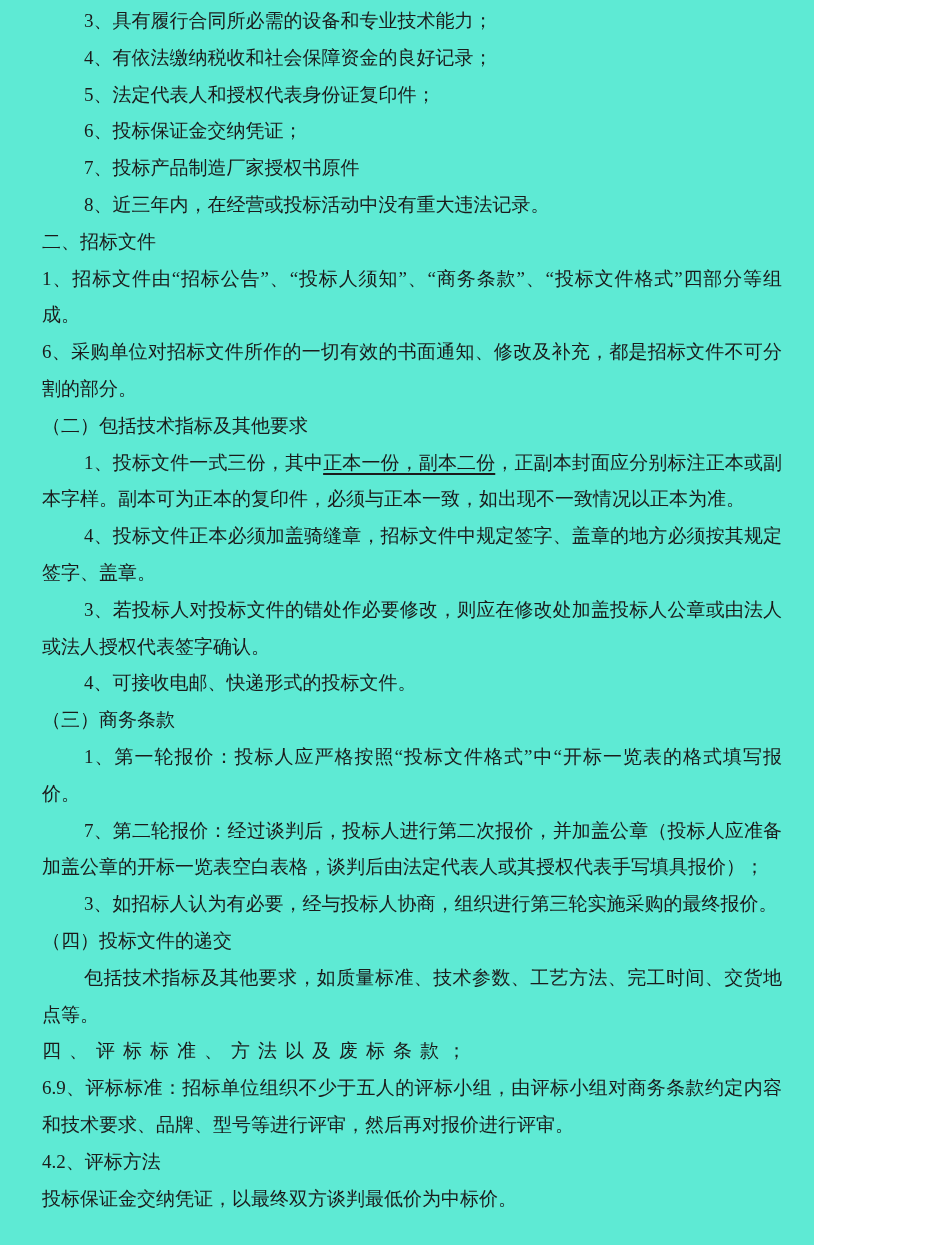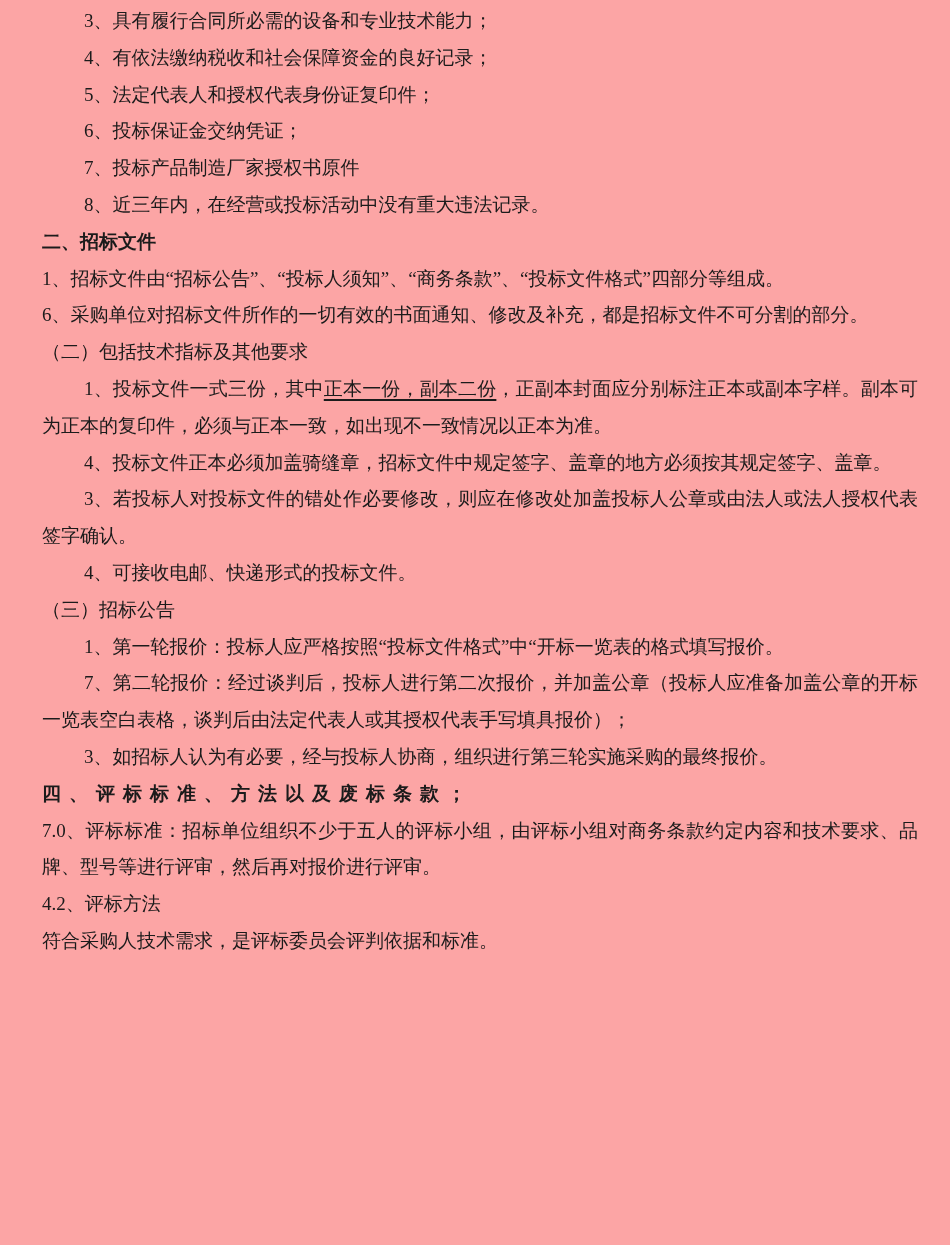--- a/index.html
+++ b/index.html
@@ -1,34 +1,34 @@
 <!DOCTYPE html>
 <html><head>
 <meta charset="utf-8">
 <style>
   html, body { margin: 0; padding: 0; background: #ffffff; }
   .page {
     position: relative;
-    width: 950px;
+    width: 814px;
     height: 1245px;
     box-sizing: border-box;
-    background: #fca5a5;
+    background: #5eead4;
     color: #1b1b1b;
     font-family: "Liberation Serif", "DejaVu Serif", serif;
     font-size: 19px;
     padding: 3px 32px 0 42px;
     overflow: hidden;
   }
   .page p {
     margin: 0;
     line-height: 36.8px;
     text-align: justify;
   }
   .indent { text-indent: 42px; }
-  .bold { font-weight: bold; }
+  .bold { font-weight: normal; }
   .sp6 { letter-spacing: 6px; }
   .sp8 { letter-spacing: 8px; }
   .mt2 { margin-top: 2px; }
   .mt4 { margin-top: 4px; }
   .mt7 { margin-top: 7px; }
   .mt9 { margin-top: 9px; }
   .mt10 { margin-top: 10px; }
   .mtn8 { margin-top: -8px; }
   .ul {
     text-decoration: underline;
@@ -51,25 +51,27 @@
   <p class="bold mt4">二、招标文件</p>
   <p>1、招标文件由“招标公告”、“投标人须知”、“商务条款”、“投标文件格式”四部分等组成。</p>
   <p>6、采购单位对招标文件所作的一切有效的书面通知、修改及补充，都是招标文件不可分割的部分。</p>
 
   <p class="mt2">（二）包括技术指标及其他要求</p>
   <p class="indent"><span>1、投标文件一式三份，其中</span><span class="ul">正本一份，副本二份</span><span>，正副本封面应分别标注正本或副本字样。副本可为正本的复印件，必须与正本一致，如出现不一致情况以正本为准。</span></p>
   <p class="indent">4、投标文件正本必须加盖骑缝章，招标文件中规定签字、盖章的地方必须按其规定签字、盖章。</p>
   <p class="indent">3、若投标人对投标文件的错处作必要修改，则应在修改处加盖投标人公章或由法人或法人授权代表签字确认。</p>
   <p class="indent mt2">4、可接收电邮、快递形式的投标文件。</p>
 
-  <p>（三）招标公告</p>
+  <p>（三）商务条款</p>
   <p class="indent">1、第一轮报价：投标人应严格按照“投标文件格式”中“开标一览表的格式填写报价。</p>
   <p class="indent">7、第二轮报价：经过谈判后，投标人进行第二次报价，并加盖公章（投标人应准备加盖公章的开标一览表空白表格，谈判后由法定代表人或其授权代表手写填具报价）；</p>
   <p class="indent">3、如招标人认为有必要，经与投标人协商，组织进行第三轮实施采购的最终报价。</p>
 
+  <p class="mt7">（四）投标文件的递交</p>
 
+  <p class="indent mt10">包括技术指标及其他要求，如质量标准、技术参数、工艺方法、完工时间、交货地点等。</p>
 
   <p class="bold sp8">四、评标标准、方法以及废标条款；</p>
-  <p class="mt9">7.0、评标标准：招标单位组织不少于五人的评标小组，由评标小组对商务条款约定内容和技术要求、品牌、型号等进行评审，然后再对报价进行评审。</p>
+  <p class="mt9">6.9、评标标准：招标单位组织不少于五人的评标小组，由评标小组对商务条款约定内容和技术要求、品牌、型号等进行评审，然后再对报价进行评审。</p>
   <p>4.2、评标方法</p>
-  <p>符合采购人技术需求，是评标委员会评判依据和标准。</p>
+  <p>投标保证金交纳凭证，以最终双方谈判最低价为中标价。</p>
 
 </div>
 
 </body></html>

